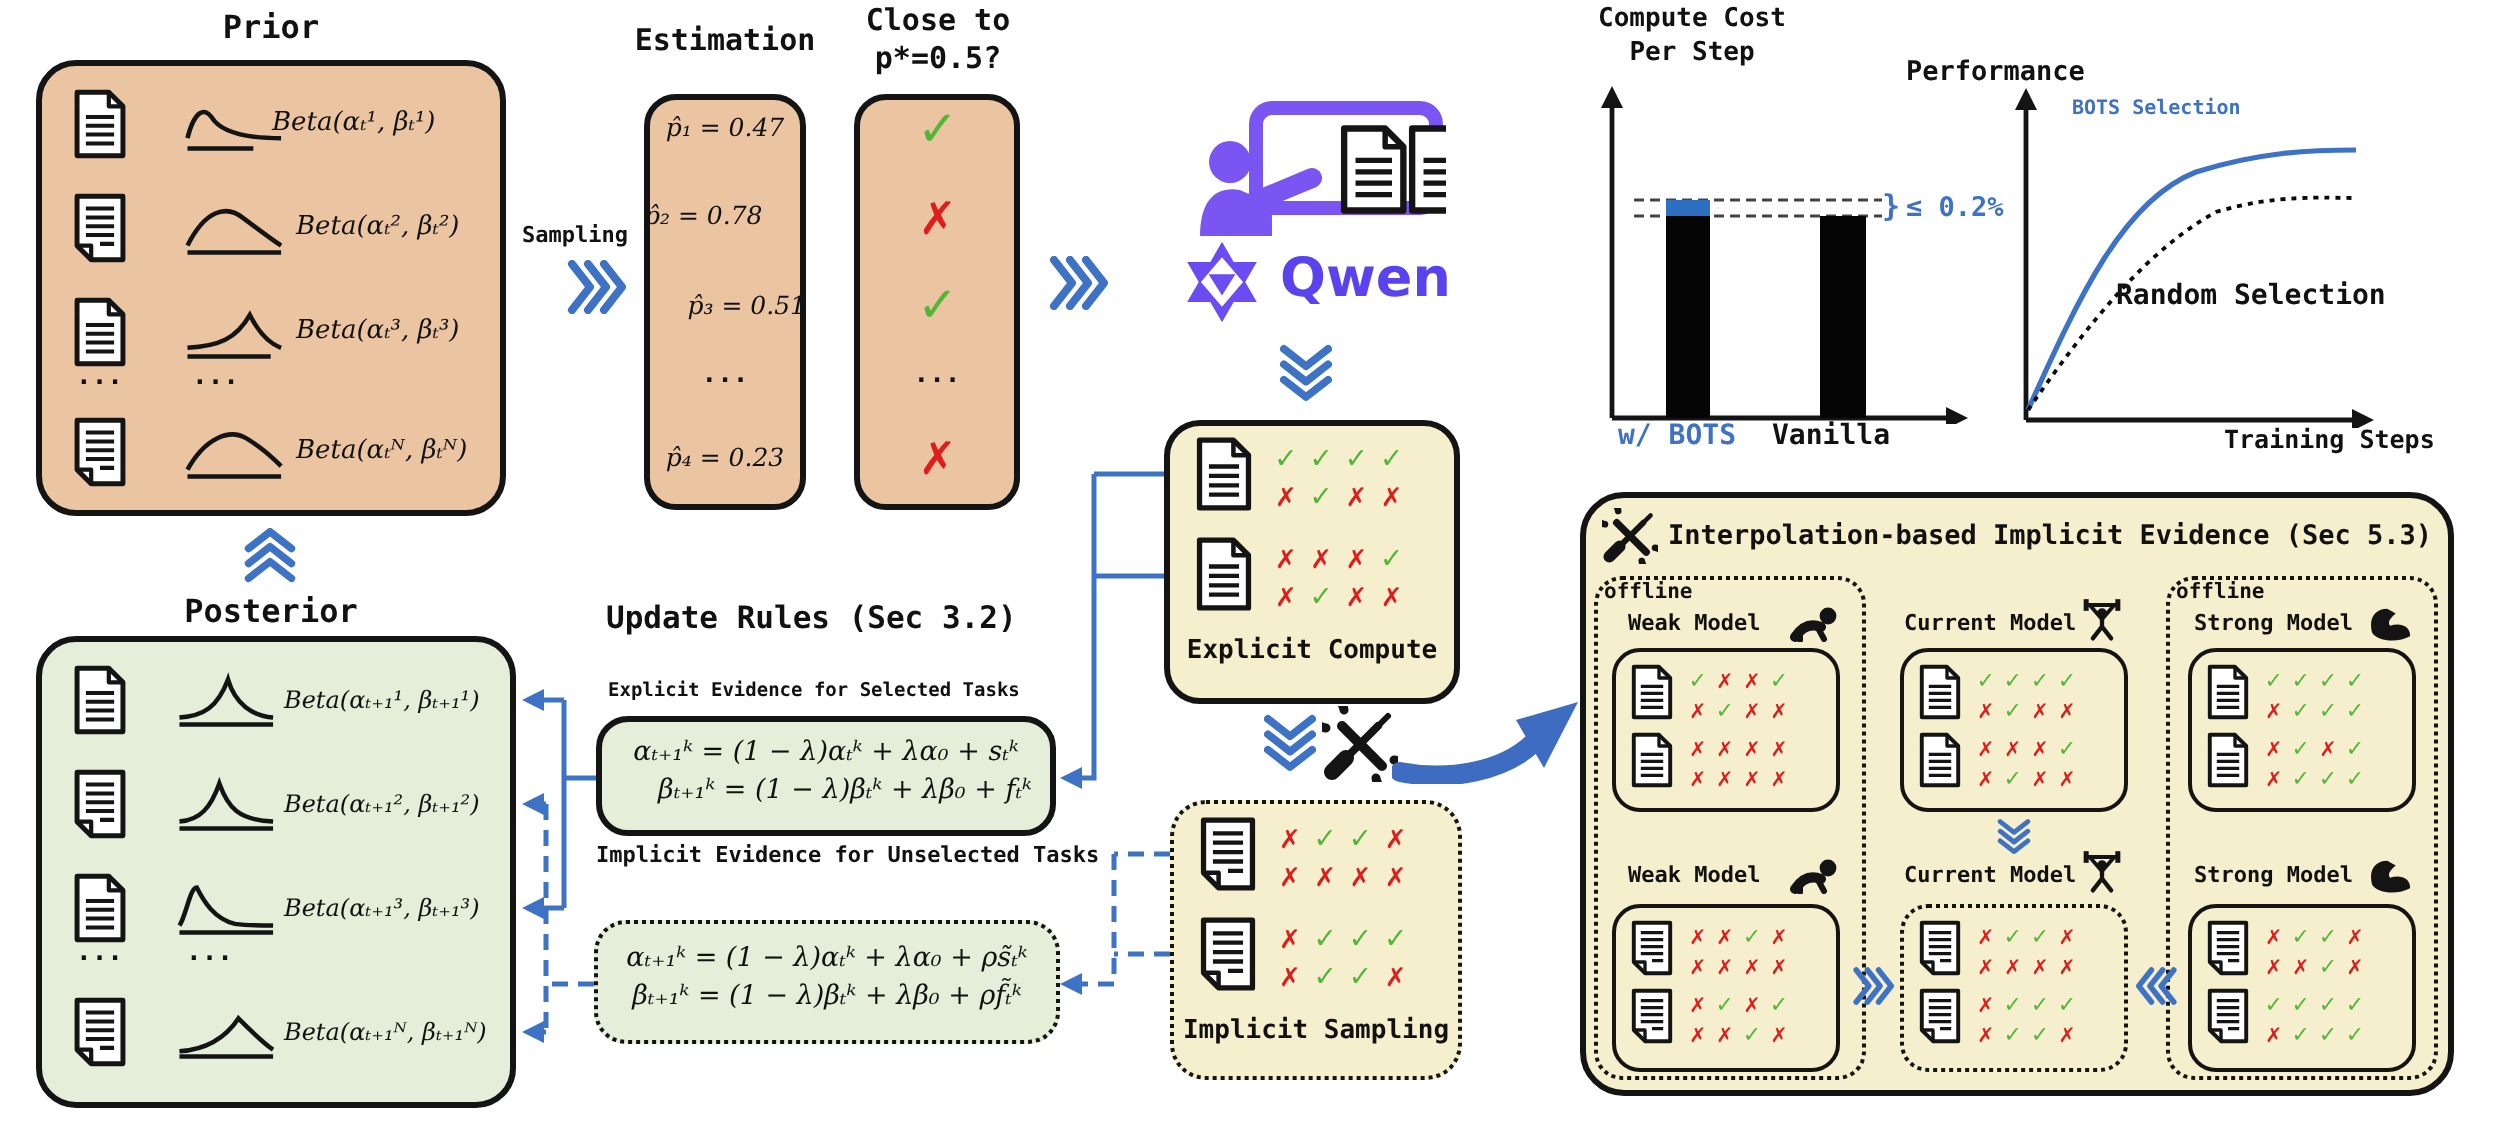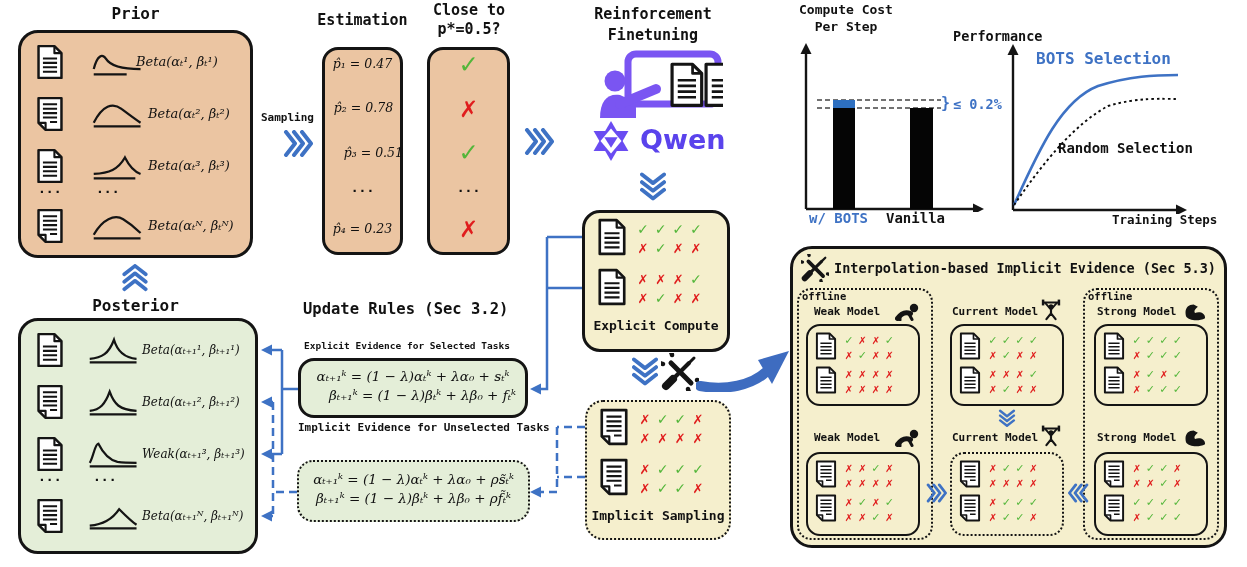--- a/index.html
+++ b/index.html
@@ -150,65 +150,61 @@
       <path d="M2,26 C14,25 20,18 25,4 C30,18 36,25 56,26 M2,30 H56" fill="none" stroke="#141414" stroke-width="2.6"></path>
     </svg>
   <div class="abs ser" style="left:142px;top:395px;font-size:12px">Beta(αₜ₊₁², βₜ₊₁²)</div>
 
   <svg class="abs" style="left:35px;top:436px" width="30" height="36">
       <use href="#docA"></use>
     </svg>
   <svg class="abs" style="left:88px;top:440px" width="52" height="30" viewBox="0 0 60 34">
       <path d="M2,26 C6,20 8,4 12,4 C16,12 22,22 34,25 C42,26 50,26 56,26 M2,30 H56" fill="none" stroke="#141414" stroke-width="2.6"></path>
     </svg>
-  <div class="abs ser" style="left:142px;top:447px;font-size:12px">Weak(αₜ₊₁³, βₜ₊₁³)</div>
+  <div class="abs ser" style="left:142px;top:447px;font-size:12px">Beta(αₜ₊₁³, βₜ₊₁³)</div>
 
   <div class="abs cap" style="left:38px;top:469px;font-size:13px">...</div>
   <div class="abs cap" style="left:93px;top:469px;font-size:13px">...</div>
 
   <svg class="abs" style="left:35px;top:498px" width="30" height="36">
       <use href="#docB"></use>
     </svg>
   <svg class="abs" style="left:88px;top:502px" width="52" height="30" viewBox="0 0 60 34">
       <path d="M2,27 C16,26 28,20 36,8 C42,14 50,22 56,26 M2,30 H56" fill="none" stroke="#141414" stroke-width="2.6"></path>
     </svg>
   <div class="abs ser" style="left:142px;top:509px;font-size:12px">Beta(αₜ₊₁ᴺ, βₜ₊₁ᴺ)</div>
 
   <div class="abs cap" style="left:261px;top:111px;font-size:11px">Sampling</div>
   <svg class="abs chev" style="left:283px;top:130px" width="30" height="27">
       <use href="#chevR"></use>
     </svg>
 
   <div class="abs ttl" style="left:310px;top:11px;width:105px;font-size:15px">Estimation</div>
   <div class="bx tan" style="left:322px;top:47px;width:81px;height:208px;border-radius:16px"></div>
   <div class="abs ser" style="left:322px;top:56px;width:81px;text-align:center;font-size:12.5px">p̂₁ = 0.47</div>
-  <div class="abs ser" style="left:322px;top:100px;width:83px;text-align:center;font-size:12.5px">p̂₂ = 0.78</div>
+  <div class="abs ser" style="left:322px;top:100px;width:83px;text-align:left;font-size:12.5px">p̂₂ = 0.78</div>
   <div class="abs ser" style="left:322px;top:145px;width:81px;text-align:right;font-size:12.5px">p̂₃ = 0.51</div>
   <div class="abs cap" style="left:322px;top:180px;width:81px;text-align:center;font-size:13px">...</div>
   <div class="abs ser" style="left:322px;top:221px;width:81px;text-align:center;font-size:12.5px">p̂₄ = 0.23</div>
 
   <div class="abs ttl" style="left:424px;top:1px;width:90px;font-size:15px">
     <div>Close to</div>
     <div>p*=0.5?</div>
   </div>
   <div class="bx tan" style="left:427px;top:47px;width:83px;height:208px;border-radius:16px"></div>
   <div class="abs marks" style="left:427px;top:47px;width:83px;text-align:center;font-size:28px"><span class="mc">✓</span></div>
   <div class="abs marks" style="left:427px;top:91px;width:83px;text-align:center;font-size:28px"><span class="mx">✗</span></div>
   <div class="abs marks" style="left:427px;top:135px;width:83px;text-align:center;font-size:28px"><span class="mc">✓</span></div>
   <div class="abs cap" style="left:427px;top:180px;width:83px;text-align:center;font-size:13px">...</div>
   <div class="abs marks" style="left:427px;top:211px;width:83px;text-align:center;font-size:28px"><span class="mx">✗</span></div>
 
   <svg class="abs chev" style="left:524px;top:128px" width="30" height="27">
       <use href="#chevR"></use>
     </svg>
 
-  <div class="abs ttl" style="left:578px;top:4px;width:150px;font-size:15px;line-height:21px">
-    <div>Reinforcement</div>
-    <div>Finetuning</div>
-  </div>
 
   <svg class="abs" style="left:598px;top:50px" width="125" height="68" viewBox="0 0 125 68">
     <rect x="30" y="4" width="90" height="50" rx="8" fill="none" stroke="#7a55f2" stroke-width="7"></rect>
     <g transform="translate(47,12) scale(0.67)">
         <use href="#docA"></use>
       </g>
     <g transform="translate(81,12) scale(0.67)">
         <use href="#docA"></use>
       </g>
     <circle cx="17" cy="31" r="10.5" fill="#7a55f2"></circle>
@@ -303,21 +299,21 @@
 
   <div class="abs cap" style="left:953px;top:28px;font-size:13.5px">Performance</div>
   <svg class="abs" style="left:1000px;top:42px" width="195" height="172" viewBox="0 0 195 172">
     <line x1="13" y1="11" x2="13" y2="168" stroke="#141414" stroke-width="2.4"></line>
     <polygon points="13,2 7.5,13 18.5,13" fill="#141414"></polygon>
     <line x1="13" y1="168" x2="178" y2="168" stroke="#141414" stroke-width="2.4"></line>
     <polygon points="187,168 176,162.5 176,173.5" fill="#141414"></polygon>
     <path d="M14,163 C40,105 62,58 98,44 C130,34 155,33 178,33" fill="none" stroke="#3e72c4" stroke-width="2.6"></path>
     <path d="M14,163 C45,118 75,82 108,64 C138,55 162,57 178,57" fill="none" stroke="#0a0a0a" stroke-width="1.9" stroke-dasharray="2.5 3"></path>
   </svg>
-  <div class="abs cap blue" style="left:1036px;top:49px;font-size:16px">BOTS Selection</div>
+  <div class="abs cap blue" style="left:1036px;top:49px;font-size:10px">BOTS Selection</div>
   <div class="abs cap" style="left:1058px;top:140px;font-size:14px">Random Selection</div>
   <div class="abs cap" style="left:1112px;top:212px;font-size:12.5px">Training Steps</div>
 
   <div class="bx crm" style="left:790px;top:246px;width:437px;height:302px;border-radius:22px;border-width:3.5px"></div>
   <svg class="abs ico" style="left:801px;top:254px" width="28" height="28" viewBox="0 0 38 38">
     <path d="M12 26 L28 10" stroke="#141414" stroke-width="4" stroke-linecap="round"></path>
     <path d="M5 33 L12 26" stroke="#141414" stroke-width="8" stroke-linecap="round"></path>
     <path d="M28 10 L33 5" stroke="#141414" stroke-width="3" stroke-linecap="round"></path>
     <path d="M10 10 L30 30" stroke="#141414" stroke-width="5" stroke-linecap="round"></path>
     <path d="M2 11 A8 8 0 1 1 11 2" fill="none" stroke="#141414" stroke-width="4.5" stroke-linecap="round"></path>

